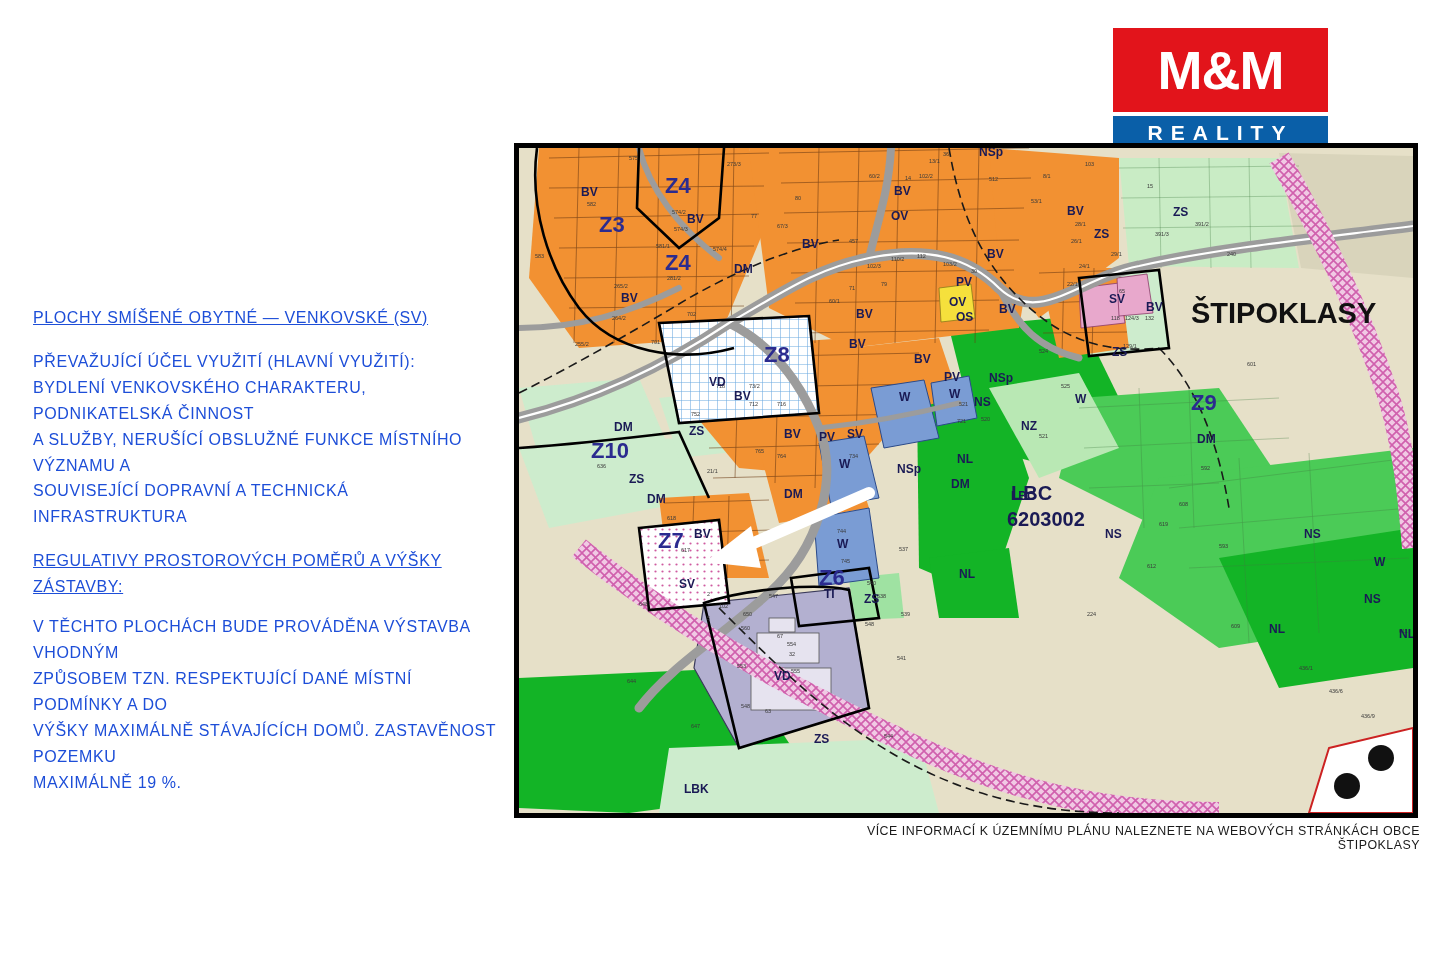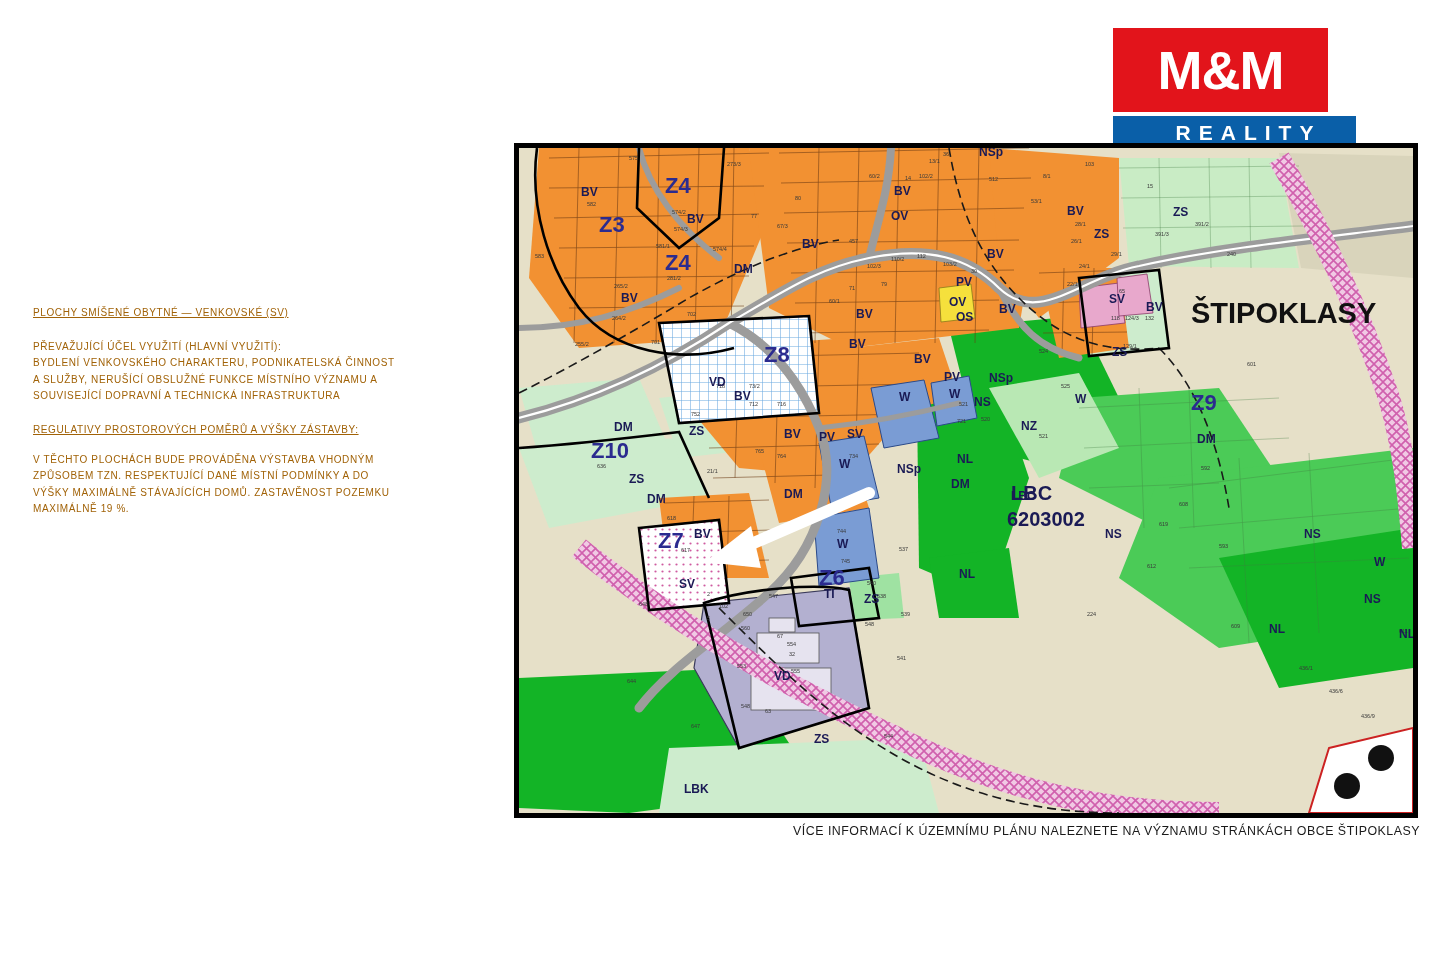--- a/index.html
+++ b/index.html
@@ -40,39 +40,38 @@
     line-height: 1;
   }
   #logo .logo-bot {
     width: 215px;
     height: 32px;
     background: #0a5fa8;
     display: flex;
     align-items: center;
     justify-content: center;
     margin-top: 4px;
-    padding-left: 28px;
   }
   #logo .logo-bot span {
     color: #ffffff;
     font-size: 21px;
     font-weight: bold;
     letter-spacing: 8px;
     font-family: "Liberation Sans", sans-serif;
     line-height: 1;
   }
 
   
   #infoText {
     position: absolute;
     left: 33px;
     top: 305px;
     width: 470px;
-    color: #a16207;
-    font-size: 10px;
+    color: #1d4ed8;
+    font-size: 16px;
     letter-spacing: 0.6px;
     line-height: 1.62;
   }
   #infoText .hdr {
     text-decoration: underline;
     margin-bottom: 18px;
     display: block;
   }
   #infoText .blk {
     margin-bottom: 18px;
@@ -467,13 +466,13 @@
       </g>
 
     <g>
       <path d="M352,343 L206,405 L228,382 L196,412 L226,418 L214,400 Z" fill="#ffffff" stroke="#888" stroke-width="1"></path>
       <path d="M350,345 L200,410" stroke="#ffffff" stroke-width="12" stroke-linecap="round"></path>
       <path d="M232,378 L186,414 L242,420 Z" fill="#ffffff"></path>
     </g>
   </svg>
 </div>
 
-<div id="caption">VÍCE INFORMACÍ K ÚZEMNÍMU PLÁNU NALEZNETE NA VÝZNAMU STRÁNKÁCH OBCE ŠTIPOKLASY</div>
+<div id="caption">VÍCE INFORMACÍ K ÚZEMNÍMU PLÁNU NALEZNETE NA WEBOVÝCH STRÁNKÁCH OBCE ŠTIPOKLASY</div>
 
 </body></html>

